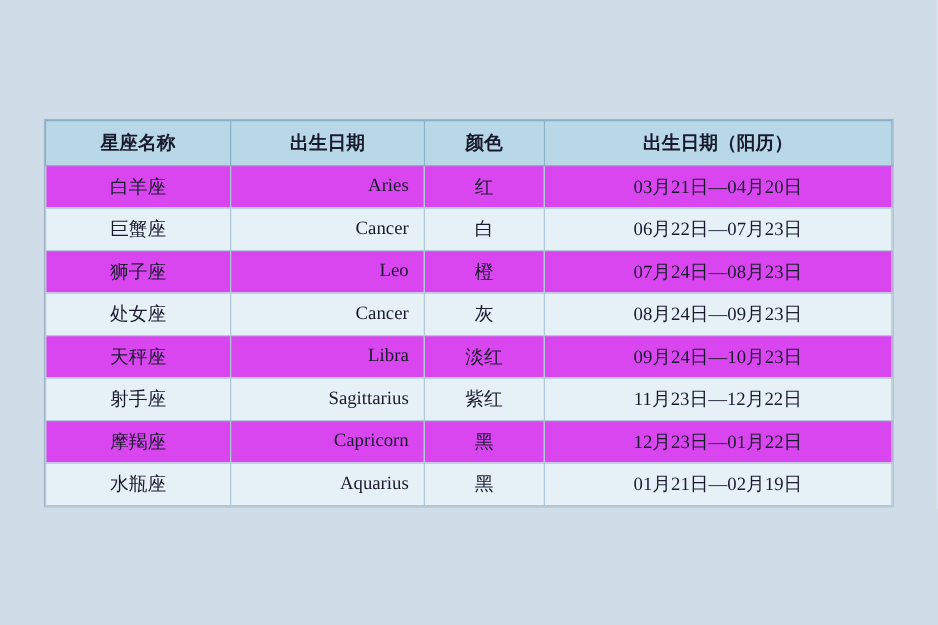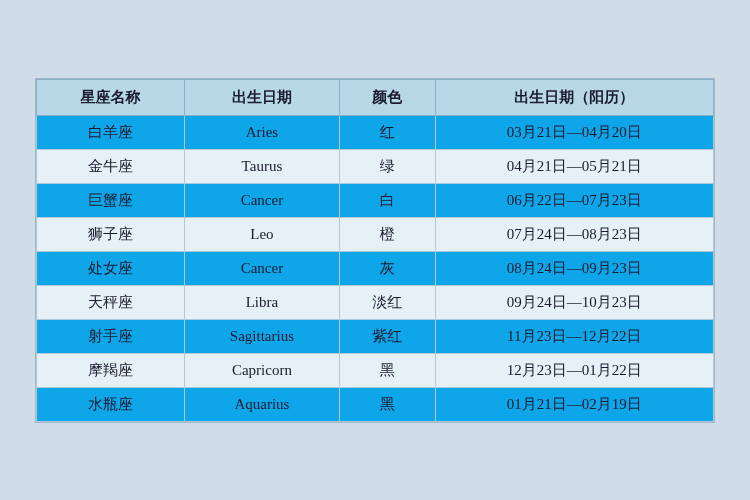--- a/index.html
+++ b/index.html
@@ -36,41 +36,42 @@
     thead th {
       border: 1px solid #8ab0c8;
       padding: 8px 12px;
       text-align: center;
       font-weight: bold;
       font-size: 15px;
       color: #1a1a2e;
     }
 
     tbody tr {
-      background-color: #0ea5e9;
+      background-color: #d946ef;
     }
 
     tbody tr:nth-child(even) {
       background-color: #e6f0f7;
     }
 
     tbody td {
       border: 1px solid #b0c8d8;
       padding: 7px 12px;
       text-align: center;
       font-size: 15px;
       color: #1a1a2e;
     }
 
     tbody td:first-child {
       font-weight: normal;
     }
 
     tbody td:nth-child(2) {
       font-style: normal;
+      text-align: right;
     }
   </style>
 </head>
 <body>
 
 <div class="table-container">
   <table>
     <thead>
       <tr>
 
@@ -80,26 +81,20 @@
           <th>出生日期（阳历）</th>
         </tr>
     </thead>
     <tbody>
 
     <tr>
           <td>白羊座</td>
           <td>Aries</td>
           <td>红</td>
           <td>03月21日—04月20日</td>
-        </tr>
-        <tr>
-          <td>金牛座</td>
-          <td>Taurus</td>
-          <td>绿</td>
-          <td>04月21日—05月21日</td>
         </tr>
         <tr>
           <td>巨蟹座</td>
           <td>Cancer</td>
           <td>白</td>
           <td>06月22日—07月23日</td>
         </tr>
         <tr>
           <td>狮子座</td>
           <td>Leo</td>

